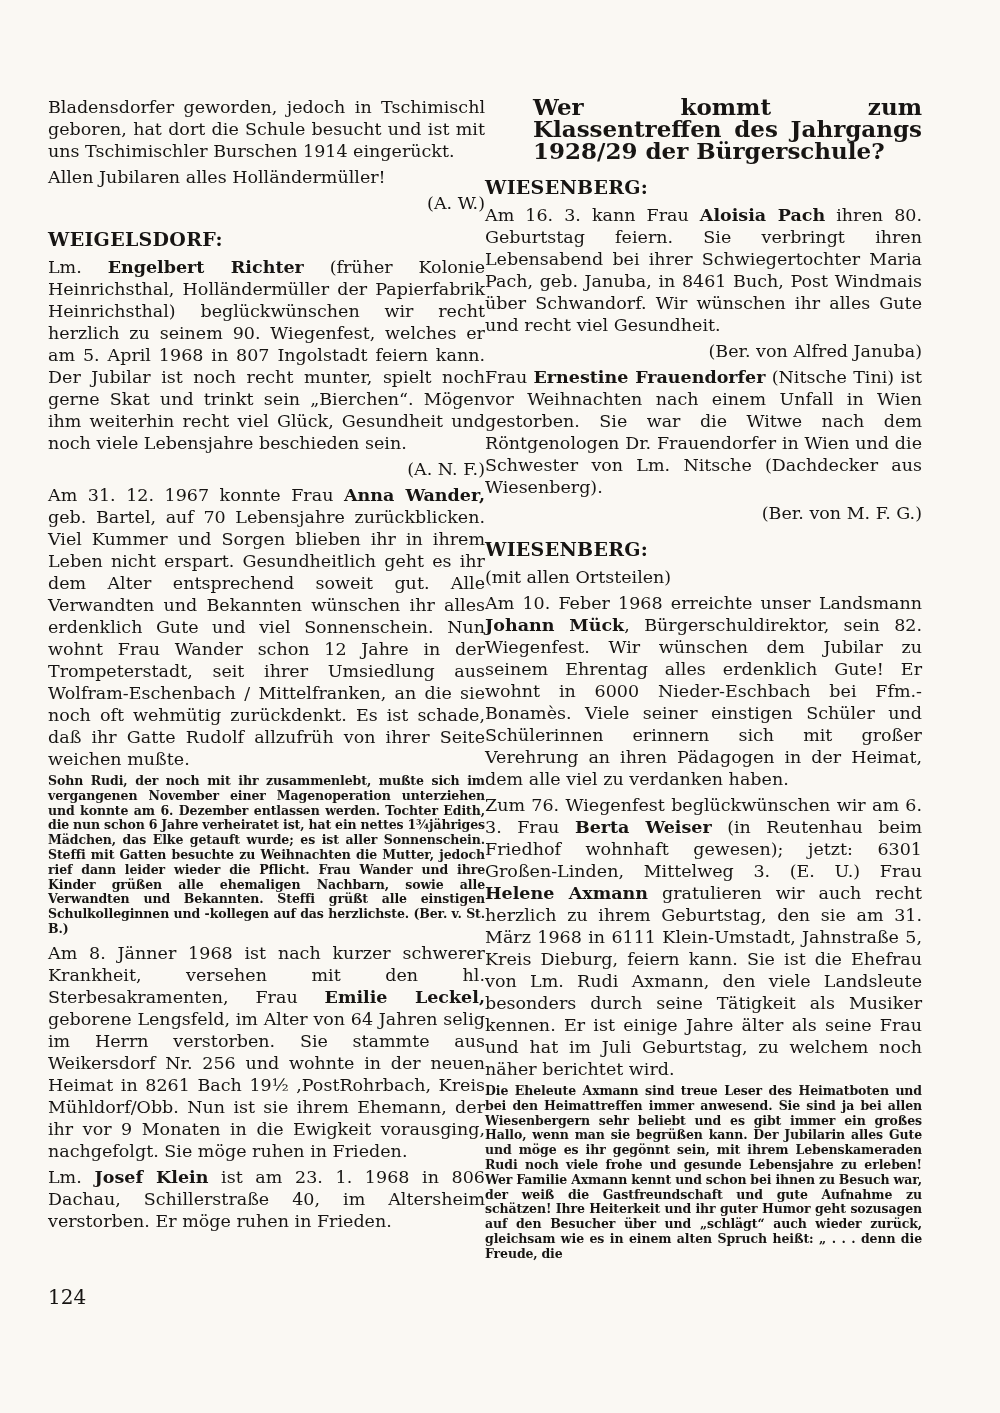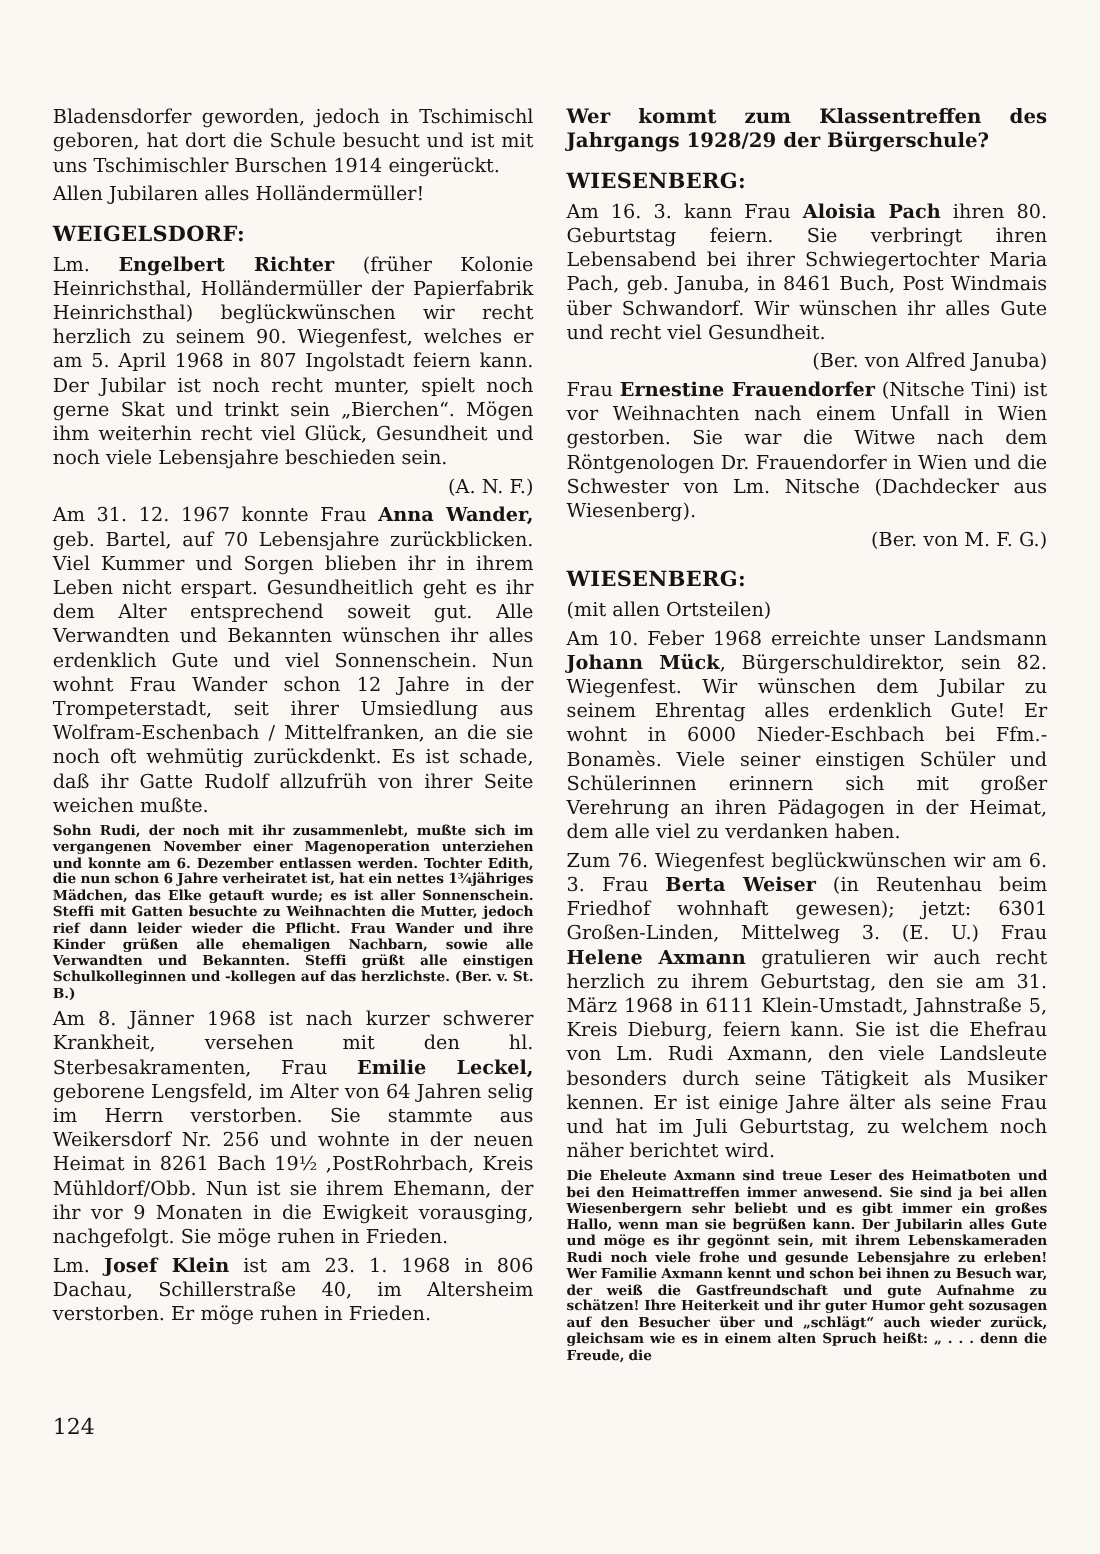--- a/index.html
+++ b/index.html
@@ -11,39 +11,39 @@
   .sheet {
     position: relative;
     width: 1000px; height: 1413px;
     background: #faf8f3;
     color: #171513;
     overflow: hidden;
     box-sizing: border-box;
   }
   .cols {
     display: flex;
-    gap: 30px;
     padding: 96px 48px 0 48px;
   }
   .col { width: 437px; }
   p.blk { margin: 0; }
   p.body {
     font-size: 17.5px;
     line-height: 22px;
     text-align: justify;
     hyphens: auto;
     margin-bottom: 4px;
   }
   p.lead {
-    font-size: 18px;
+    font-size: 23px;
     line-height: 22px;
     text-align: justify;
     hyphens: auto;
     margin-bottom: 2px;
     font-weight: bold;
+    margin-left: 48px;
   }
   p.heading {
     font-size: 19px;
     font-weight: bold;
     letter-spacing: 0.3px;
     margin: 14px 0 6px 0;
   }
   p.byline {
     font-size: 17.5px;
     line-height: 22px;
@@ -69,20 +69,21 @@
   strong { font-weight: bold; }
 </style>
 </head>
 <body>
 
 <div class="sheet">
   <div class="cols">
     <div class="col">
         <p class="blk body">Bladensdorfer geworden, jedoch in Tschimischl geboren, hat dort die Schule besucht und ist mit uns Tschimischler Burschen 1914 eingerückt.</p>
         <p class="blk body">Allen Jubilaren alles Holländermüller!</p>
+        <p class="blk byline">(A. W.)</p>
         <p class="blk heading">WEIGELSDORF:</p>
         <p class="blk body">Lm. <strong>Engelbert Richter</strong> (früher Kolonie Heinrichsthal, Holländermüller der Papierfabrik Heinrichsthal) beglückwünschen wir recht herzlich zu seinem 90. Wiegenfest, welches er am 5. April 1968 in 807 Ingolstadt feiern kann. Der Jubilar ist noch recht munter, spielt noch gerne Skat und trinkt sein „Bierchen“. Mögen ihm weiterhin recht viel Glück, Gesundheit und noch viele Lebensjahre beschieden sein.</p>
         <p class="blk byline">(A. N. F.)</p>
         <p class="blk body">Am 31. 12. 1967 konnte Frau <strong>Anna Wander,</strong> geb. Bartel, auf 70 Lebensjahre zurückblicken. Viel Kummer und Sorgen blieben ihr in ihrem Leben nicht erspart. Gesundheitlich geht es ihr dem Alter entsprechend soweit gut. Alle Verwandten und Bekannten wünschen ihr alles erdenklich Gute und viel Sonnenschein. Nun wohnt Frau Wander schon 12 Jahre in der Trompeterstadt, seit ihrer Umsiedlung aus Wolfram-Eschenbach / Mittelfranken, an die sie noch oft wehmütig zurückdenkt. Es ist schade, daß ihr Gatte Rudolf allzufrüh von ihrer Seite weichen mußte.</p>
         <p class="blk small">Sohn Rudi, der noch mit ihr zusammenlebt, mußte sich im vergangenen November einer Magenoperation unterziehen und konnte am 6. Dezember entlassen werden. Tochter Edith, die nun schon 6 Jahre verheiratet ist, hat ein nettes 1¾jähriges Mädchen, das Elke getauft wurde; es ist aller Sonnenschein. Steffi mit Gatten besuchte zu Weihnachten die Mutter, jedoch rief dann leider wieder die Pflicht. Frau Wander und ihre Kinder grüßen alle ehemaligen Nachbarn, sowie alle Verwandten und Bekannten. Steffi grüßt alle einstigen Schulkolleginnen und -kollegen auf das herzlichste. (Ber. v. St. B.)</p>
         <p class="blk body">Am 8. Jänner 1968 ist nach kurzer schwerer Krankheit, versehen mit den hl. Sterbesakramenten, Frau <strong>Emilie Leckel,</strong> geborene Lengsfeld, im Alter von 64 Jahren selig im Herrn verstorben. Sie stammte aus Weikersdorf Nr. 256 und wohnte in der neuen Heimat in 8261 Bach 19½ ,PostRohrbach, Kreis Mühldorf/Obb.  Nun ist sie ihrem Ehemann, der ihr vor 9 Monaten in die Ewigkeit vorausging, nachgefolgt. Sie möge ruhen in Frieden.</p>
         <p class="blk body">Lm. <strong>Josef Klein</strong> ist am 23. 1. 1968 in 806 Dachau, Schillerstraße 40, im Altersheim verstorben. Er möge ruhen in Frieden.</p>
       </div>
     <div class="col">
         <p class="blk lead"><strong>Wer kommt zum Klassentreffen des Jahrgangs 1928/29 der Bürgerschule?</strong></p>

